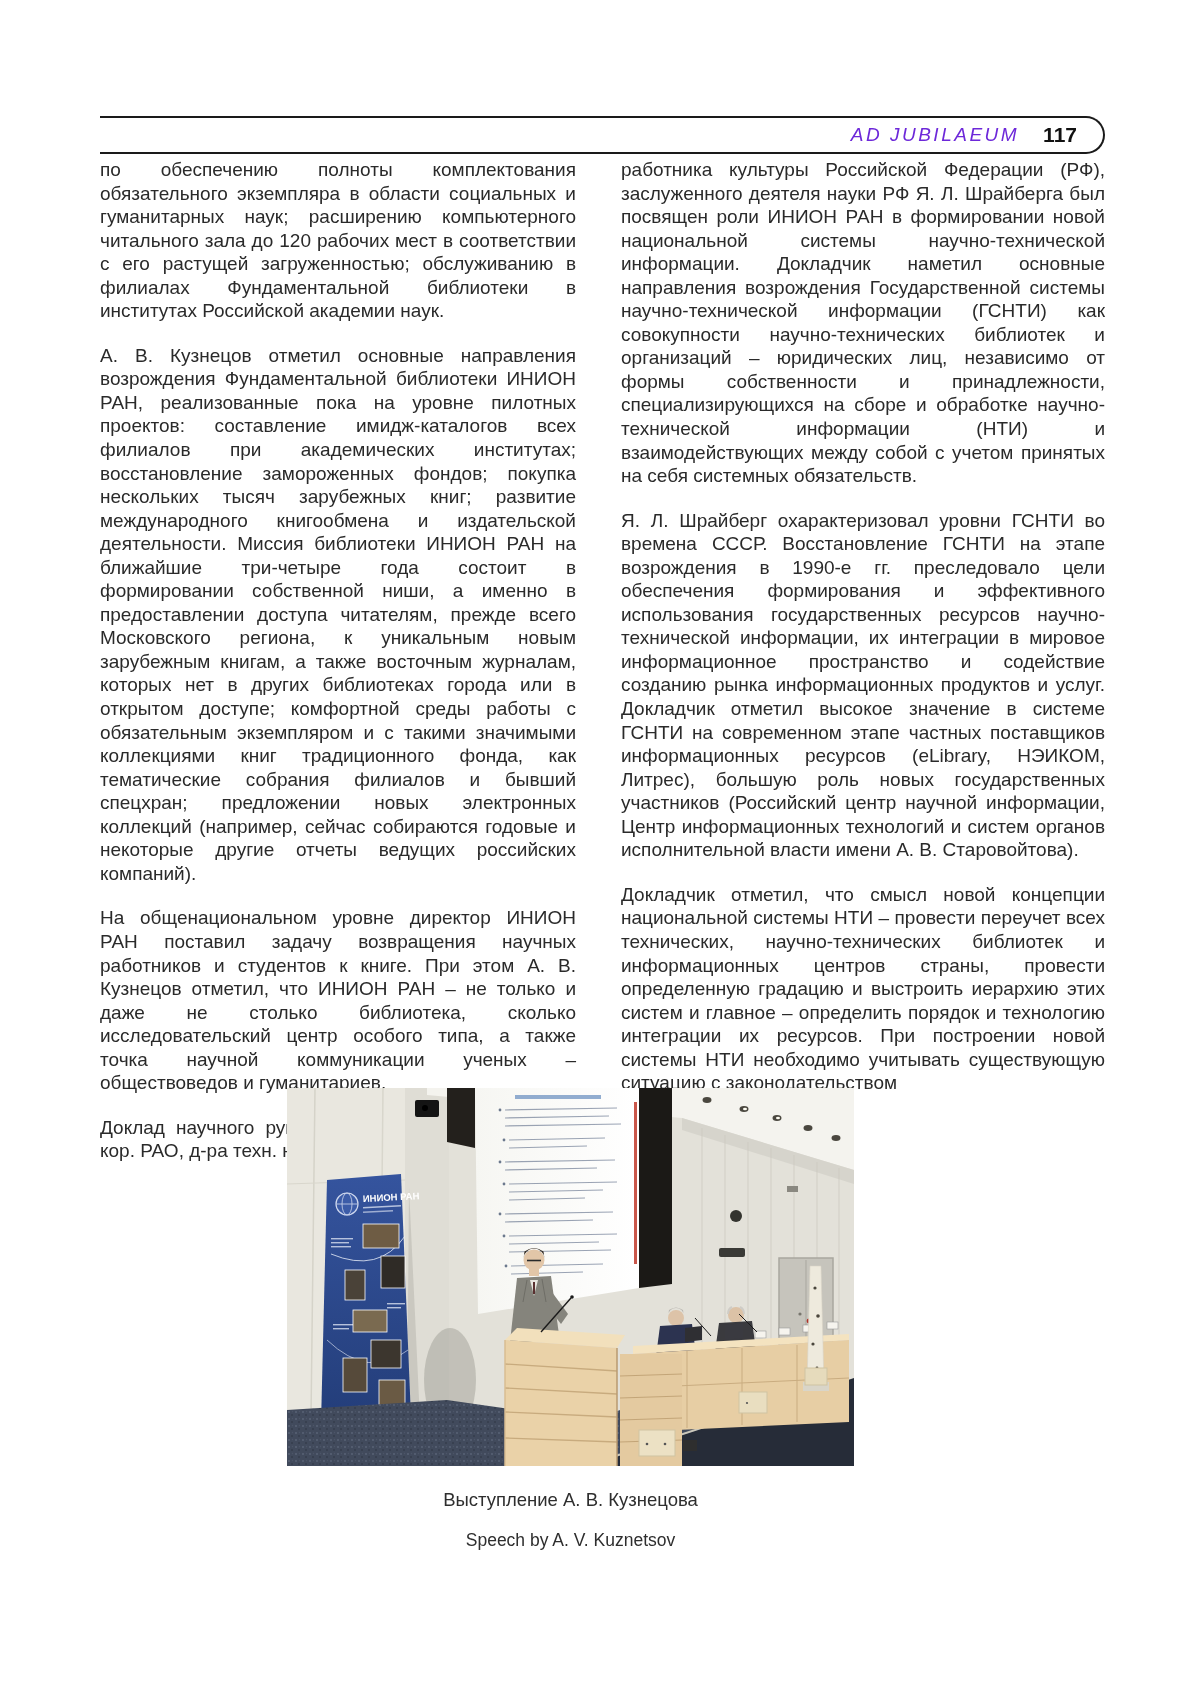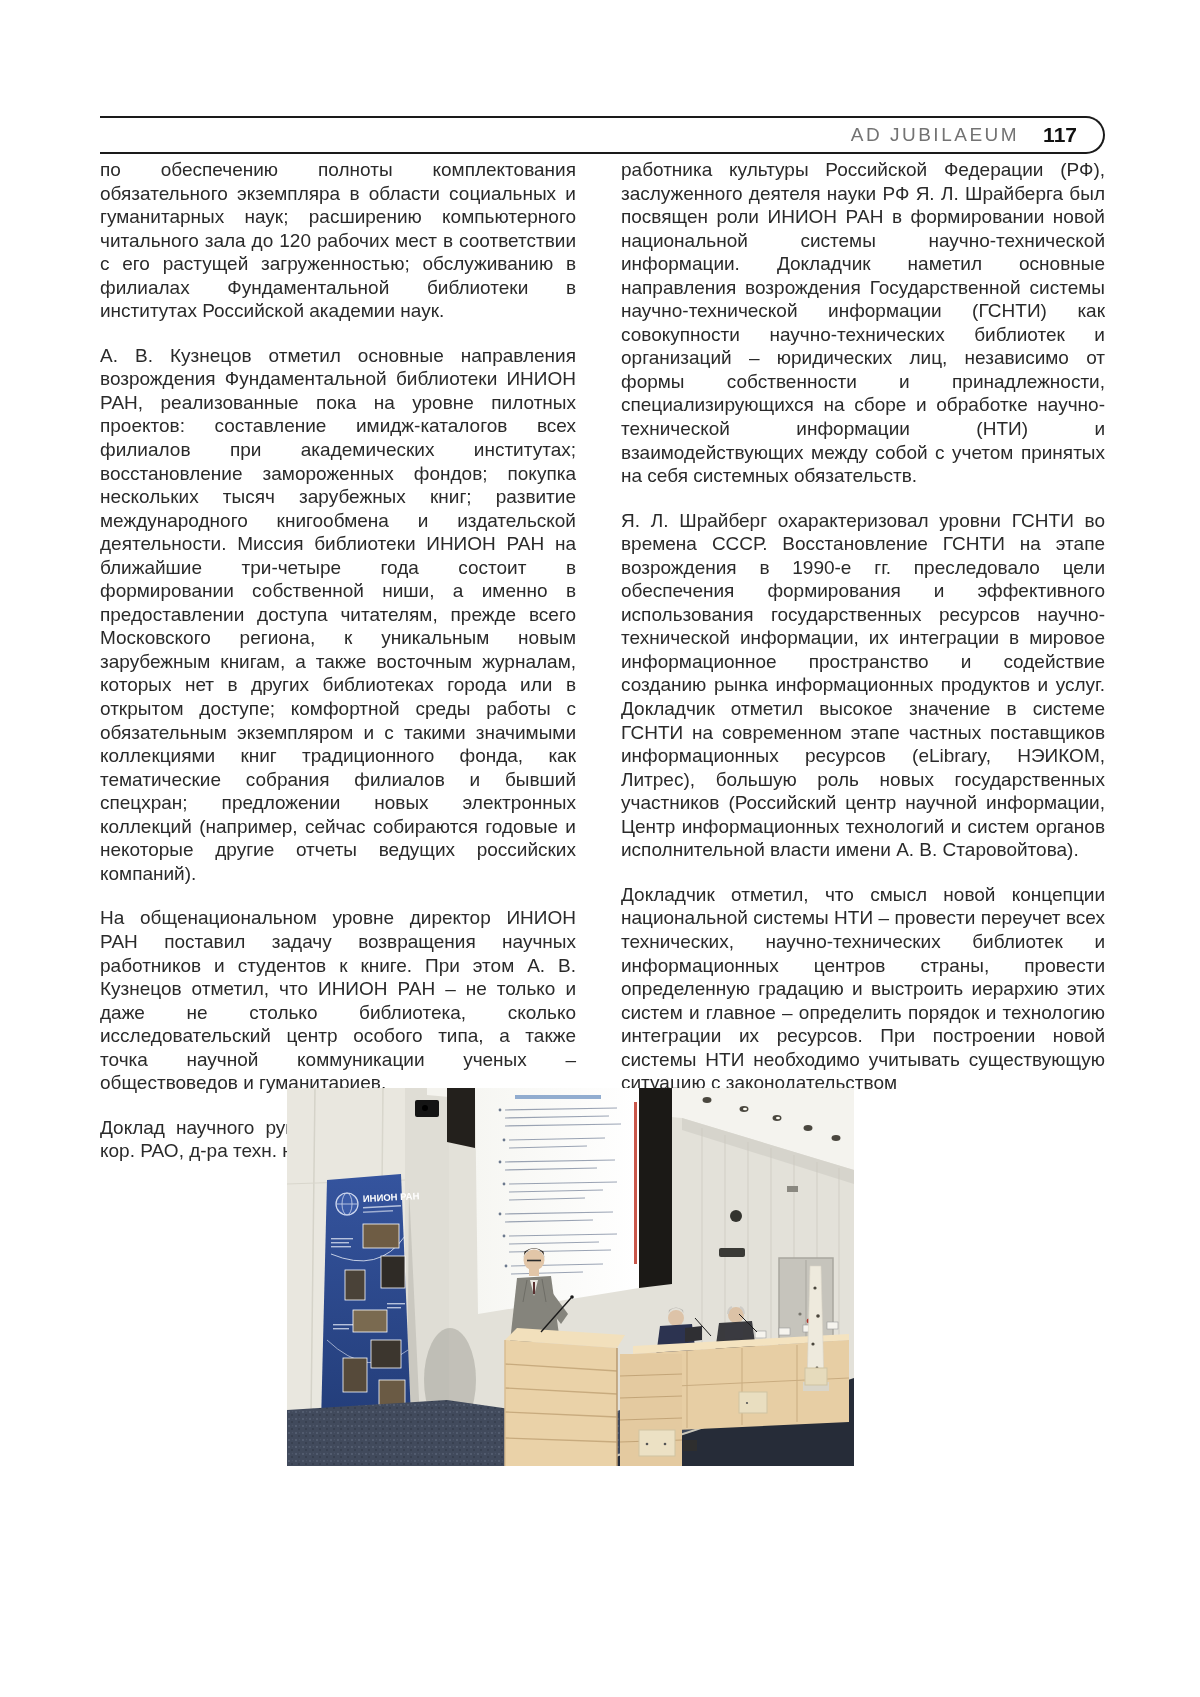--- a/index.html
+++ b/index.html
@@ -22,21 +22,22 @@
     border-right:2.5px solid #1a1a1a;
     border-radius:0 19px 19px 0;
     display:flex;
     align-items:center;
     justify-content:flex-end;
     padding-right:26px;
   }
   .header-band .section{
     font-size:19px;
     letter-spacing:2.5px;
-    color:#737373;
+    color:#6d28d9;
+    font-style:italic;
   }
   .header-band .pagenum{
     font-size:21px;
     font-weight:bold;
     margin-left:24px;
     color:#111;
   }
   
   .columns{
     position:absolute;
@@ -329,15 +330,19 @@
           <line x1="218" y1="350" x2="330" y2="354"></line>
         </g>
         <line x1="330" y1="260" x2="330" y2="378" stroke="#b89a70" stroke-width="1.5"></line>
         <line x1="218" y1="252" x2="218" y2="378" stroke="#d8bd92" stroke-width="1.5"></line>
       </g>
 
       <line x1="254" y1="244" x2="284" y2="210" stroke="#1a1a1a" stroke-width="1.4"></line>
       <circle cx="285" cy="209" r="1.8" fill="#1a1a1a"></circle>
     </svg>
 
+    <figcaption>
+      <div class="caption-ru">Выступление А. В. Кузнецова</div>
+      <div class="caption-en">Speech by A. V. Kuznetsov</div>
+    </figcaption>
   </figure>
 
 </div>
 
 </body></html>

